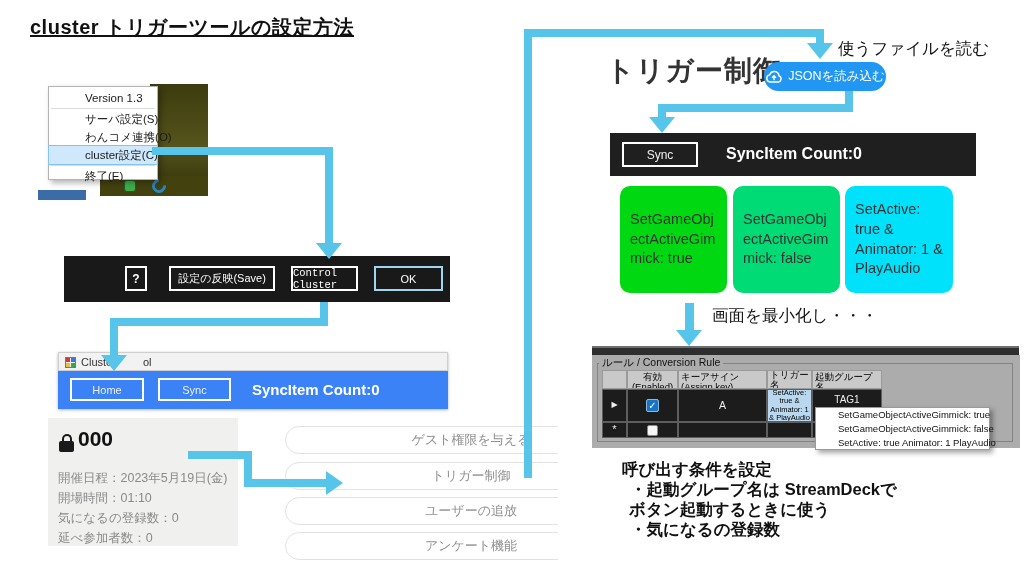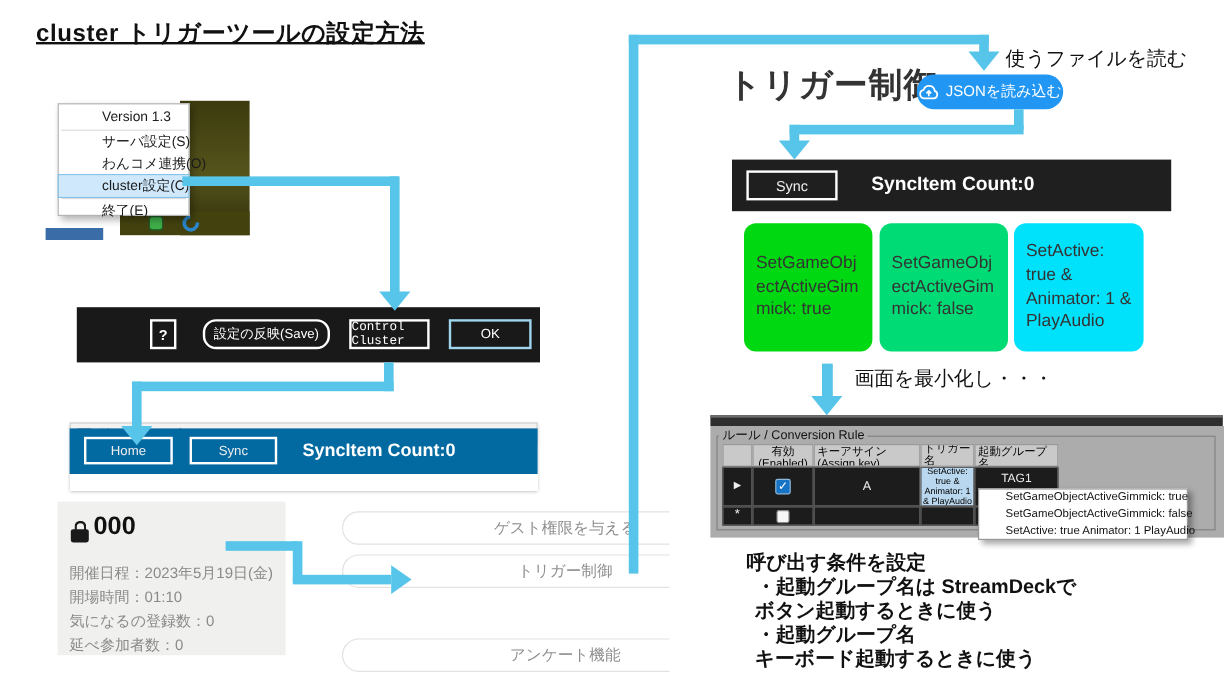--- a/index.html
+++ b/index.html
@@ -37,38 +37,38 @@
   .ah-down { border-left:13px solid transparent; border-right:13px solid transparent;
              border-top:16px solid #57c5e9; }
   .ah-right { border-top:12px solid transparent; border-bottom:12px solid transparent;
               border-left:17px solid #57c5e9; }
 
   
   .set-dialog { left:64px; top:256px; width:386px; height:46px; background:#191919; z-index:2; }
   .dbtn { position:absolute; border:2px solid #fff; color:#fff; background:transparent;
           display:flex; align-items:center; justify-content:center; cursor:default; }
   .dbtn-help { left:61px; top:10px; width:22px; height:25px; font-size:12px; font-weight:bold; }
-  .dbtn-save { left:105px; top:10px; width:106px; height:25px; font-size:11px;border-radius:11px; }
+  .dbtn-save { left:105px; top:10px; width:106px; height:25px; font-size:11px; }
   .dbtn-ctrl { left:227px; top:10px; width:67px; height:25px; font-size:10.5px;font-family:Liberation Mono, monospace; }
   .dbtn-ok   { left:310px; top:10px; width:69px; height:25px; font-size:11px; border-color:#9fd6ee; }
 
   
   .cc-win { left:58px; top:352px; width:390px; height:57px; z-index:2;
             box-shadow:0 1px 3px rgba(0,0,0,.3); }
   .cc-titlebar { position:absolute; left:0; top:0; width:100%; height:19px; background:#f2f2f2;
                  border:1px solid #cfcfcf; font-size:11px; color:#333; }
   .cc-title-ico { position:absolute; left:6px; top:4px; width:11px; height:11px; border:1px solid #777; }
   .cc-title-ico i { position:absolute; width:4px; height:4px; }
   .cc-title-ico .q1 { left:0; top:0; background:#d23b2f; }
   .cc-title-ico .q2 { right:0; top:0; background:#3b78d2; }
   .cc-title-ico .q3 { left:0; bottom:0; background:#e8c13a; }
   .cc-title-ico .q4 { right:0; bottom:0; background:#3aa54a; }
   .cc-t1 { position:absolute; left:22px; top:3px; }
   .cc-t2 { position:absolute; left:84px; top:3px; }
-  .cc-body { position:absolute; left:0; top:5px; width:100%; height:38px; background:#0369a1; }
+  .cc-body { position:absolute; left:0; top:19px; width:100%; height:38px; background:#3b82f6; }
   .cc-btn { position:absolute; top:7px; height:23px; border:2px solid #fff; color:#eee;
             font-size:11px; display:flex; align-items:center; justify-content:center; }
   .cc-home { left:12px; width:74px; }
   .cc-sync { left:100px; width:73px; }
   .cc-count { position:absolute; left:194px; top:10px; color:#fff; font-size:15px; font-weight:bold; }
 
   
   .ev-panel { left:48px; top:418px; width:190px; height:128px; background:#f0f0ef; z-index:1; }
   .lock-icon { position:absolute; left:11px; top:16px; width:15px; height:18px; }
   .lock-icon .shackle { position:absolute; left:2.5px; top:0; width:10px; height:9px;
@@ -193,20 +193,21 @@
     <div class="ev-code">000</div>
     <div class="ev-line" style="top:52px;">開催日程：2023年5月19日(金)</div>
     <div class="ev-line" style="top:72px;">開場時間：01:10</div>
     <div class="ev-line" style="top:92px;">気になるの登録数：0</div>
     <div class="ev-line" style="top:112px;">延べ参加者数：0</div>
   </div>
 
   <div class="abs pill-wrap">
     <div class="pill" style="top:8px;">ゲスト権限を与える</div>
     <div class="pill" style="top:44px;">トリガー制御</div>
+    <div class="pill" style="top:79px;">ユーザーの追放</div>
     <div class="pill" style="top:114px;">アンケート機能</div>
   </div>
 
   <div class="abs arrow" style="left:188px;top:451px;width:60px;height:8px;"></div>
   <div class="abs arrow" style="left:244px;top:451px;width:8px;height:34px;"></div>
   <div class="abs arrow" style="left:244px;top:479px;width:82px;height:8px;"></div>
   <div class="abs ah ah-right" style="left:326px;top:471px;"></div>
 
   <div class="abs arrow" style="left:524px;top:29px;width:8px;height:449px;"></div>
   <div class="abs arrow" style="left:524px;top:29px;width:300px;height:8px;"></div>
@@ -278,17 +279,16 @@
   <div class="abs dropdown">
     <div class="dd-item">SetGameObjectActiveGimmick: true</div>
     <div class="dd-item">SetGameObjectActiveGimmick: false</div>
     <div class="dd-item">SetActive: true  Animator: 1  PlayAudio</div>
   </div>
 
   <div class="abs notes">
     <div class="ml2">呼び出す条件を設定</div>
     <div class="ml10">・起動グループ名は StreamDeckで</div>
     <div class="ml27">ボタン起動するときに使う</div>
-    <div class="ml10">・起動グループ名</div>
-    <div class="ml27">キーボード起動するときに使う</div>
+    <div class="ml10">・気になるの登録数</div>
   </div>
 
 </div>
 
 </body></html>

